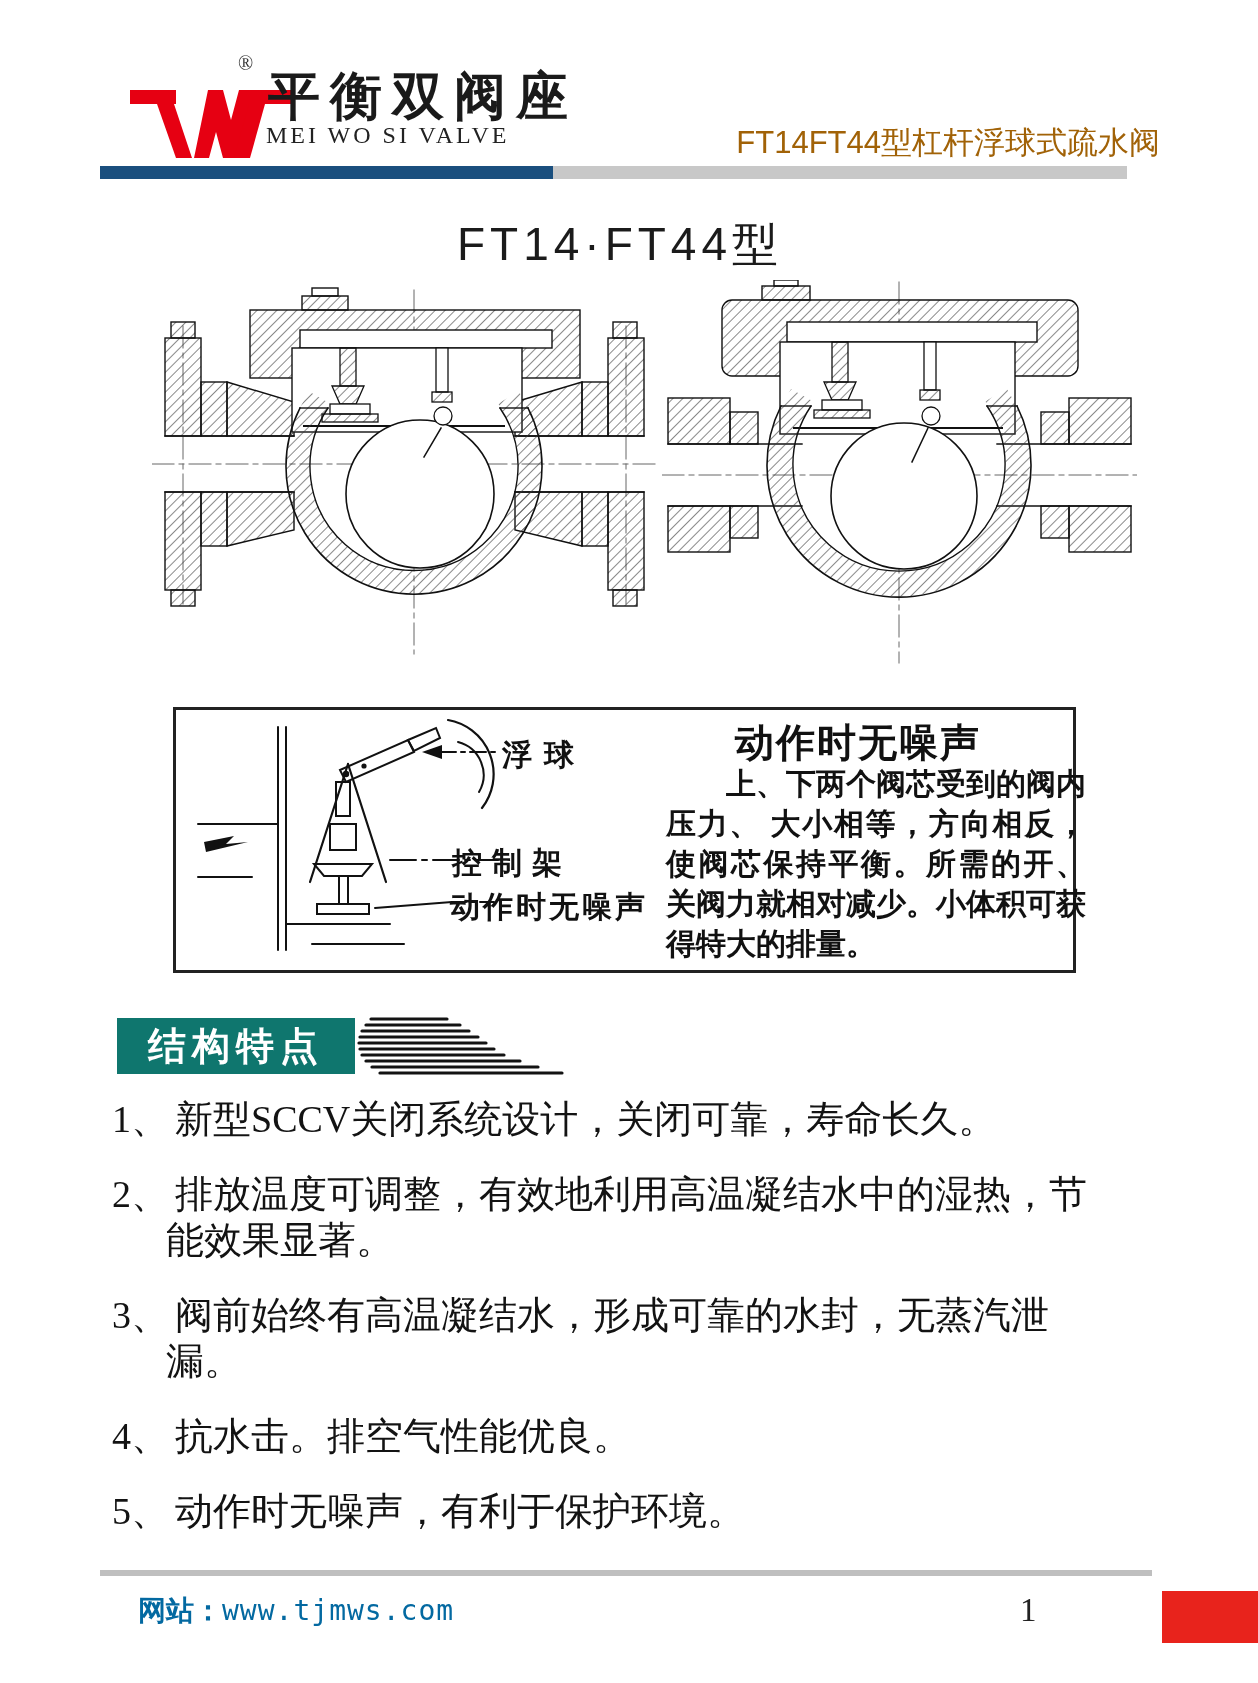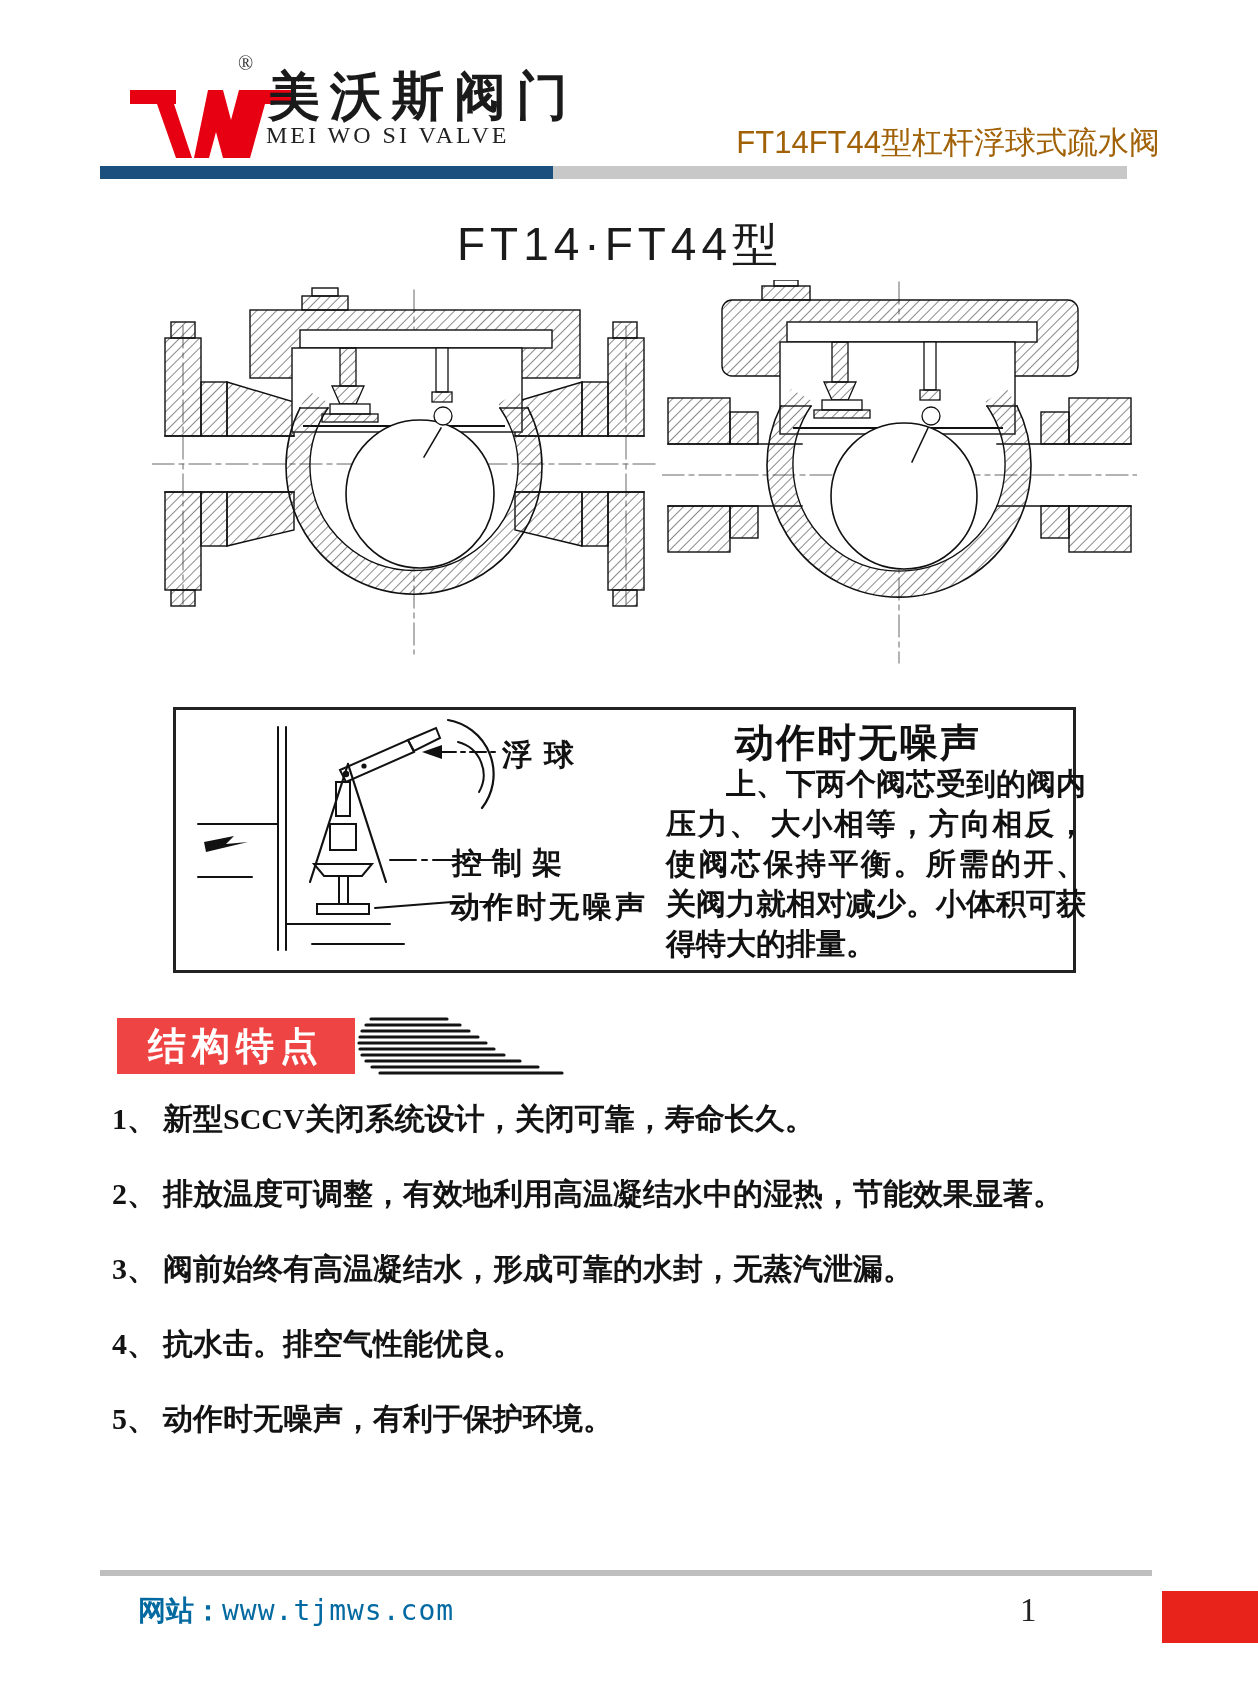--- a/index.html
+++ b/index.html
@@ -51,29 +51,29 @@
     left:652px;top:716px;width:412px;text-align:center;font-size:39px;font-weight:bold;
     color:#111;letter-spacing:2px;white-space:nowrap;
   }
   .box-body{
     left:646px;top:764px;width:420px;font-size:30px;line-height:40px;font-weight:700;
     text-align:justify;text-indent:2em;color:#111;margin-left:20px;
   }
 
   
   .section-box{
-    left:117px;top:1018px;width:238px;height:56px;background:#ef4444;color:#fff;
+    left:117px;top:1018px;width:238px;height:56px;background:#0f766e;color:#fff;
     display:flex;align-items:center;justify-content:center;font-size:38px;font-weight:bold;
     letter-spacing:6px;font-family:"Liberation Sans", sans-serif;
   }
 
   
   .features{left:112px;top:1096px;width:1010px;}
   .feature{
-    font-size:30px;line-height:46px;margin-bottom:29px;color:#131313;font-weight:700;
+    font-size:38px;line-height:46px;margin-bottom:29px;color:#131313;font-weight:400;
     padding-left:54px;text-indent:-54px;
   }
   .feature .num{padding-right:6px;}
 
   
   .footer-line{left:100px;top:1570px;width:1052px;height:6px;background:#bfbfbf;}
   .footer-site{
     left:138px;top:1592px;font-size:28px;color:#0369a1;white-space:nowrap;font-weight:600;
   }
   .footer-site .url{font-family:"DejaVu Sans Mono", monospace;font-weight:normal;letter-spacing:1px;}
@@ -93,21 +93,21 @@
     <g fill="#e60012">
       <rect x="0" y="12" width="46" height="14"></rect>
       <polygon points="27,26 44,26 62,80 46,80"></polygon>
       <polygon points="64,80 78,12 93,12 101,42 109,12 124,12 108,80 93,80 86,54 79,80"></polygon>
       <polygon points="104,80 120,80 135,26 119,26"></polygon>
       <rect x="118" y="12" width="46" height="14"></rect>
     </g>
   </svg>
 </div>
 <span class="abs reg-mark">®</span>
-<div class="abs brand-cn">美沃斯阀门</div>
+<div class="abs brand-cn">平衡双阀座</div>
 <div class="abs brand-en">MEI WO SI VALVE</div>
 <div class="abs header-right">FT14FT44型杠杆浮球式疏水阀</div>
 <div class="abs divider-blue"></div>
 <div class="abs divider-gray"></div>
 
 <div class="abs page-title">FT14·FT44型</div>
 
 <div class="abs" style="left:152px;top:286px;">
   <svg width="505" height="370" viewBox="0 0 505 370" class="drawing" fill="none" stroke-linecap="square">
 

